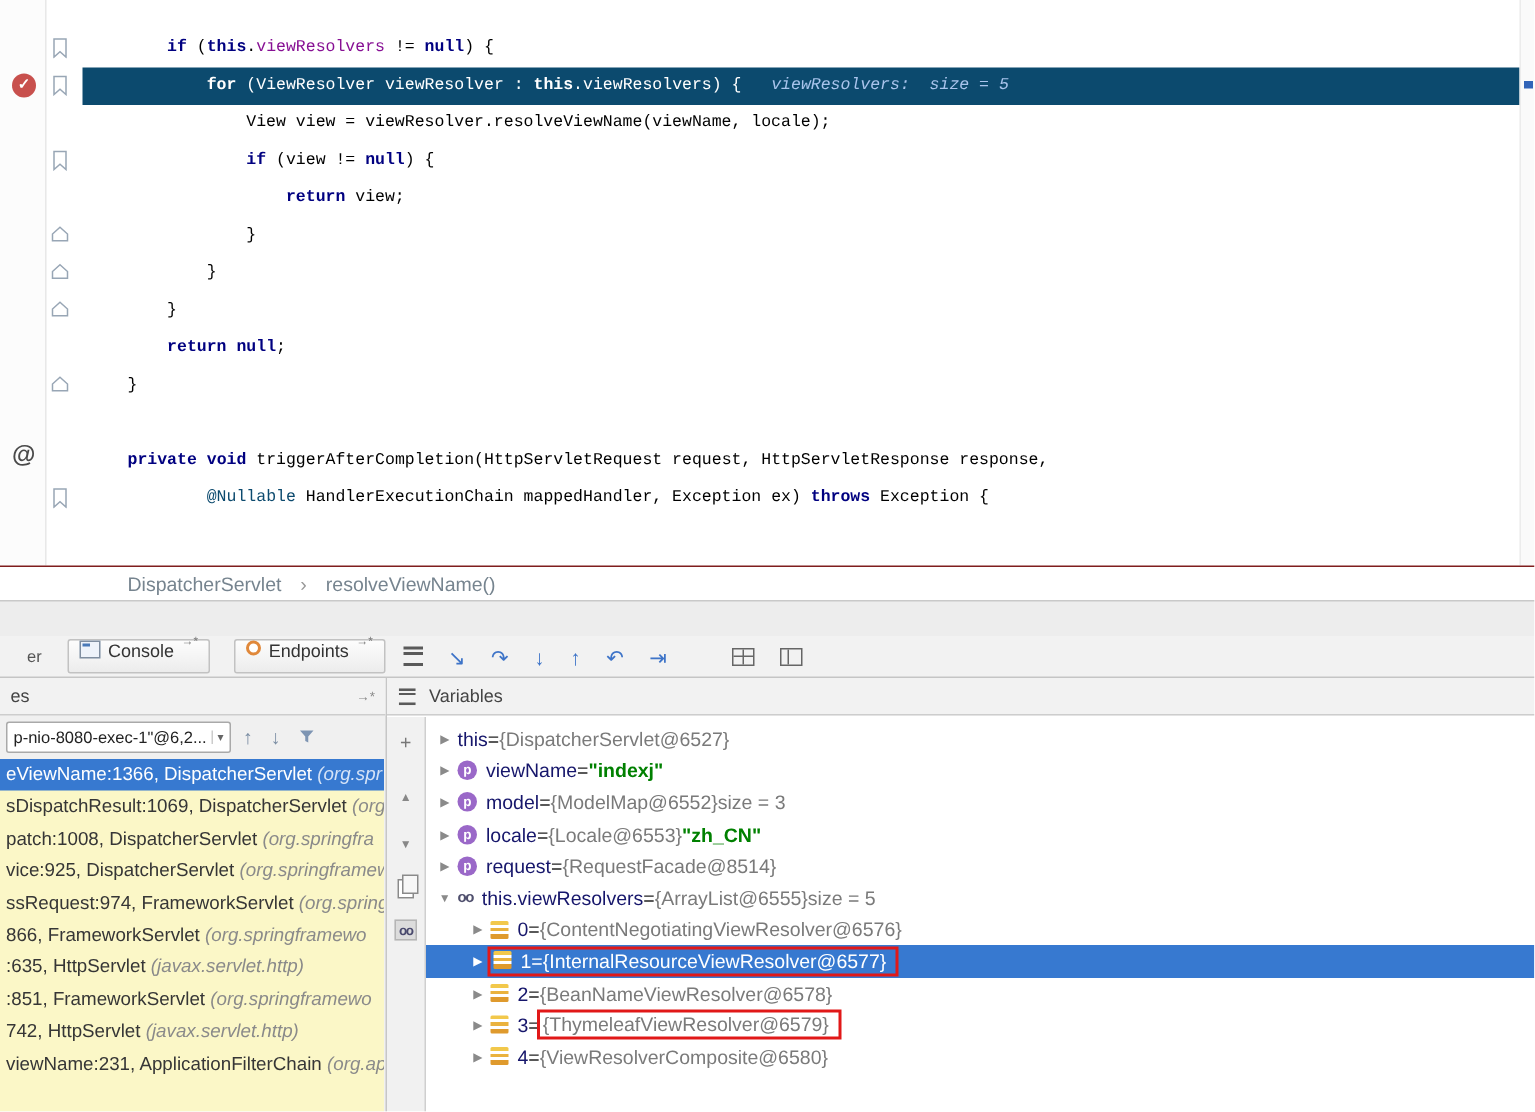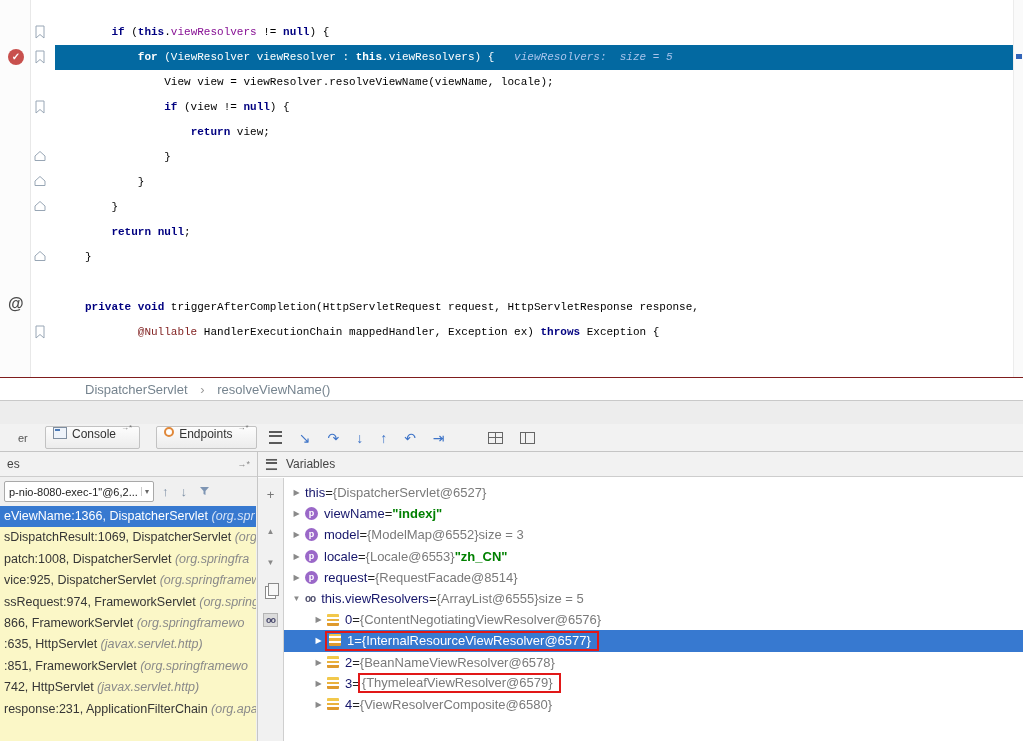--- a/index.html
+++ b/index.html
@@ -9,24 +9,24 @@
   
   #editor{position:absolute;left:0;top:0;width:1023px;height:377px;background:#fff;}
   #left-strip{position:absolute;left:0;top:0;width:30px;height:377px;background:#fcfcfc;border-right:1px solid #e8e8e8;}
   #bp-icon{position:absolute;left:8px;top:49px;width:16px;height:16px;border-radius:50%;
            background:#c8504d;color:#fff;font-size:10px;line-height:16px;text-align:center;font-weight:bold;}
   #at-symbol{position:absolute;left:8px;top:295px;font-size:16px;font-weight:bold;color:#4a4a4a;}
   #gutter-icons .gicon{position:absolute;left:34px;width:14px;height:14px;}
   #code-lines{position:absolute;left:55px;top:20px;right:9px;}
   .code-line{height:25px;line-height:25px;padding-left:30px;white-space:pre;
              font-family:"Liberation Mono","DejaVu Sans Mono",monospace;font-size:11px;color:#000;}
-  .code-line.exec{background:#0369a1;}
+  .code-line.exec{background:#0c4a6e;}
   .c-k{color:#000080;font-weight:bold;}
   .c-f{color:#871094;}
-  .c-a{color:#7f1d1d;}
+  .c-a{color:#0c4a6e;}
   .c-h{color:#93a9c9;font-style:italic;}
   .exec span{color:#fff;}
   .exec .c-h{color:#a9c4ec;}
   #ed-scrollbar{position:absolute;right:0;top:0;width:9px;height:377px;background:#fafafa;border-left:1px solid #ececec;}
   #ed-scrollbar .stick{position:absolute;right:1px;top:54px;width:6px;height:5px;background:#3264b8;}
 
   
   #breadcrumb{position:absolute;left:0;top:377px;width:100%;height:23px;background:#fff;
               border-top:1px solid #7f1d1d;line-height:23px;padding-left:85px;font-size:13px;color:#76848f;box-sizing:border-box;}
   #breadcrumb .sep{margin:0 9px;color:#9a9a9a;}
@@ -209,21 +209,21 @@
     <div id="frames-list">
         <div class="frame-row sel"><span class="fmain">eViewName:1366, DispatcherServlet </span><span class="fpkg">(org.spr</span></div>
         <div class="frame-row"><span class="fmain">sDispatchResult:1069, DispatcherServlet </span><span class="fpkg">(org</span></div>
         <div class="frame-row"><span class="fmain">patch:1008, DispatcherServlet </span><span class="fpkg">(org.springfra</span></div>
         <div class="frame-row"><span class="fmain">vice:925, DispatcherServlet </span><span class="fpkg">(org.springframew</span></div>
         <div class="frame-row"><span class="fmain">ssRequest:974, FrameworkServlet </span><span class="fpkg">(org.spring</span></div>
         <div class="frame-row"><span class="fmain">866, FrameworkServlet </span><span class="fpkg">(org.springframewo</span></div>
         <div class="frame-row"><span class="fmain">:635, HttpServlet </span><span class="fpkg">(javax.servlet.http)</span></div>
         <div class="frame-row"><span class="fmain">:851, FrameworkServlet </span><span class="fpkg">(org.springframewo</span></div>
         <div class="frame-row"><span class="fmain">742, HttpServlet </span><span class="fpkg">(javax.servlet.http)</span></div>
-        <div class="frame-row"><span class="fmain">response:231, ApplicationFilterChain </span><span class="fpkg">(org.apa</span></div>
+        <div class="frame-row"><span class="fmain">viewName:231, ApplicationFilterChain </span><span class="fpkg">(org.apa</span></div>
       </div>
   </div>
 
   <div id="vars">
     <div class="phdr" style="gap:8px;">
       <span class="icn-burger sm"></span>
       <span>Variables</span>
     </div>
     <div id="vstrip">
         <span class="vsg">+</span>

